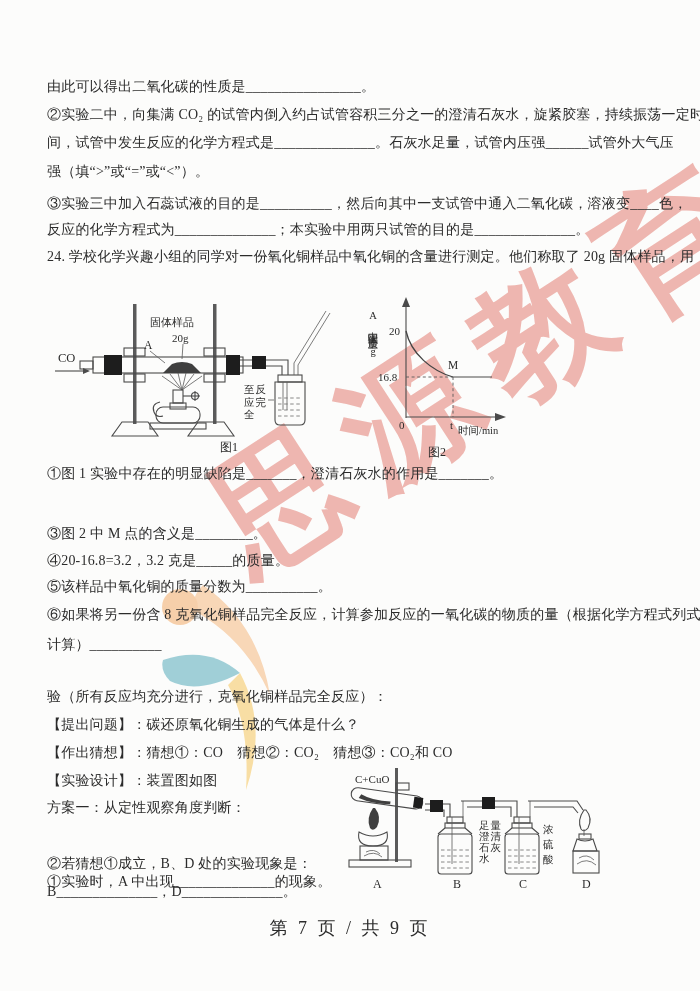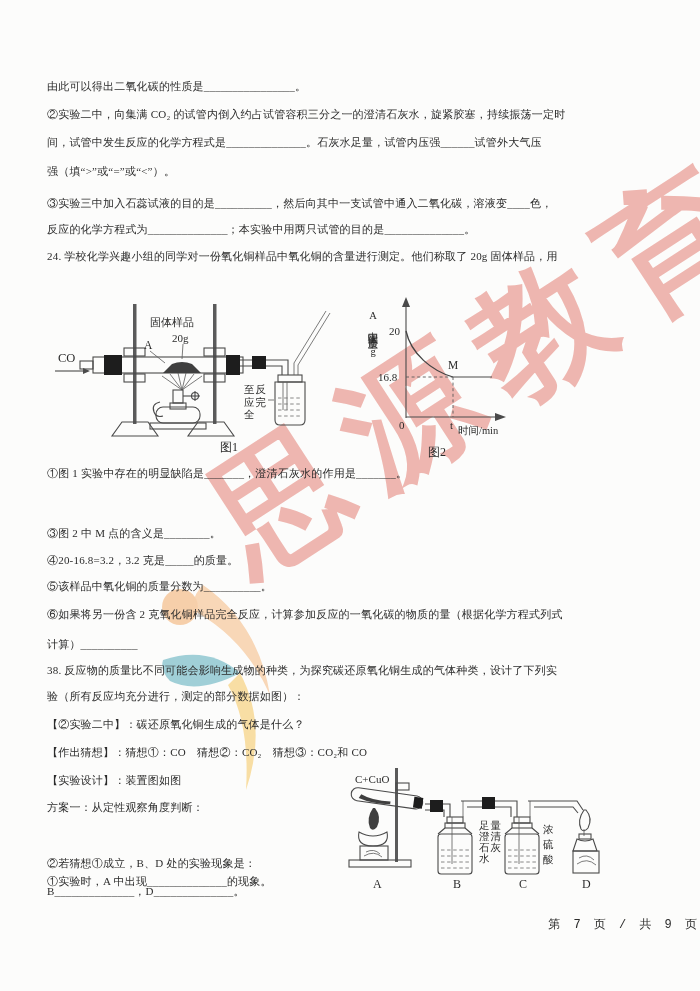--- a/index.html
+++ b/index.html
@@ -13,25 +13,25 @@
     position:absolute;left:224px;top:448px;z-index:0;
     font-size:132px;font-weight:bold;letter-spacing:24px;white-space:nowrap;
     color:rgba(219,85,72,0.42);
     transform:rotate(-33deg);transform-origin:left center;
     font-family:"Liberation Serif",serif;pointer-events:none;
   }
   .wm-logo{position:absolute;left:128px;top:545px;z-index:0;opacity:.5;pointer-events:none;}
   
   .doc-line{
     position:absolute;left:47px;z-index:2;
-    font-size:11px;line-height:17px;white-space:nowrap;letter-spacing:.2px;
+    font-size:14px;line-height:17px;white-space:nowrap;letter-spacing:.2px;
   }
   .footer{
     position:absolute;top:916px;left:0;width:100%;z-index:2;
-    text-align:right;font-size:12px;letter-spacing:3px;font-family:Liberation Mono, monospace;
+    text-align:center;font-size:18px;letter-spacing:3px;
   }
   
   .fig{position:absolute;z-index:1;}
   .fig svg{position:absolute;left:0;top:0;}
   .stroke{stroke:#4a4a4a;stroke-width:1.1;fill:none;}
   .thin{stroke:#5a5a5a;stroke-width:.8;fill:none;}
   .dark{fill:#1d1d1d;stroke:none;}
   .gray{fill:#3f3f3f;stroke:none;}
   .dash{stroke:#5a5a5a;stroke-width:.9;fill:none;stroke-dasharray:3,2.6;}
   .liq{stroke:#6a6a6a;stroke-width:.8;fill:none;stroke-dasharray:3.5,2.6;}
@@ -58,25 +58,24 @@
   <div class="doc-line" style="top:106px">②实验二中，向集满 CO₂ 的试管内倒入约占试管容积三分之一的澄清石灰水，旋紧胶塞，持续振荡一定时</div>
   <div class="doc-line" style="top:134px">间，试管中发生反应的化学方程式是______________。石灰水足量，试管内压强______试管外大气压</div>
   <div class="doc-line" style="top:163px">强（填“&gt;”或“=”或“&lt;”）。</div>
   <div class="doc-line" style="top:195px">③实验三中加入石蕊试液的目的是__________，然后向其中一支试管中通入二氧化碳，溶液变____色，</div>
   <div class="doc-line" style="top:221px">反应的化学方程式为______________；本实验中用两只试管的目的是______________。</div>
   <div class="doc-line" style="top:248px">24. 学校化学兴趣小组的同学对一份氧化铜样品中氧化铜的含量进行测定。他们称取了 20g 固体样品，用</div>
   <div class="doc-line" style="top:465px">①图 1 实验中存在的明显缺陷是_______，澄清石灰水的作用是_______。</div>
   <div class="doc-line" style="top:525px">③图 2 中 M 点的含义是________。</div>
   <div class="doc-line" style="top:552px">④20-16.8=3.2，3.2 克是_____的质量。</div>
   <div class="doc-line" style="top:578px">⑤该样品中氧化铜的质量分数为__________。</div>
-  <div class="doc-line" style="top:606px">⑥如果将另一份含 2 克氧化铜样品完全反应，计算参加反应的一氧化碳的物质的量（根据化学方程式列式</div>
+  <div class="doc-line" style="top:606px">⑥如果将另一份含 8 克氧化铜样品完全反应，计算参加反应的一氧化碳的物质的量（根据化学方程式列式</div>
   <div class="doc-line" style="top:636px">计算）__________</div>
-  <div class="doc-line" style="top:662px">38. 反应物的质量比不同可能会影响生成物的种类，为探究碳还原氧化铜生成的气体种类，设计了下列实</div>
-  <div class="doc-line" style="top:688px">验（所有反应均充分进行，测定的部分数据如图）：</div>
-  <div class="doc-line" style="top:716px">【②实验二中】：碳还原氧化铜生成的气体是什么？</div>
+  <div class="doc-line" style="top:688px">验（所有反应均充分进行，克氧化铜样品完全反应）：</div>
+  <div class="doc-line" style="top:716px">【提出问题】：碳还原氧化铜生成的气体是什么？</div>
   <div class="doc-line" style="top:744px">【作出猜想】：猜想①：CO　猜想②：CO₂　猜想③：CO₂和 CO</div>
   <div class="doc-line" style="top:772px">【实验设计】：装置图如图</div>
   <div class="doc-line" style="top:799px">方案一：从定性观察角度判断：</div>
   <div class="doc-line" style="top:873px">①实验时，A 中出现______________的现象。</div>
   <div class="doc-line" style="top:855px">②若猜想①成立，B、D 处的实验现象是：</div>
   <div class="doc-line" style="top:883px">B______________，D______________。</div>
 
   <div class="fig" style="left:42px;top:298px;width:320px;height:162px">
     <svg width="320" height="162" viewBox="0 0 320 162">
 

